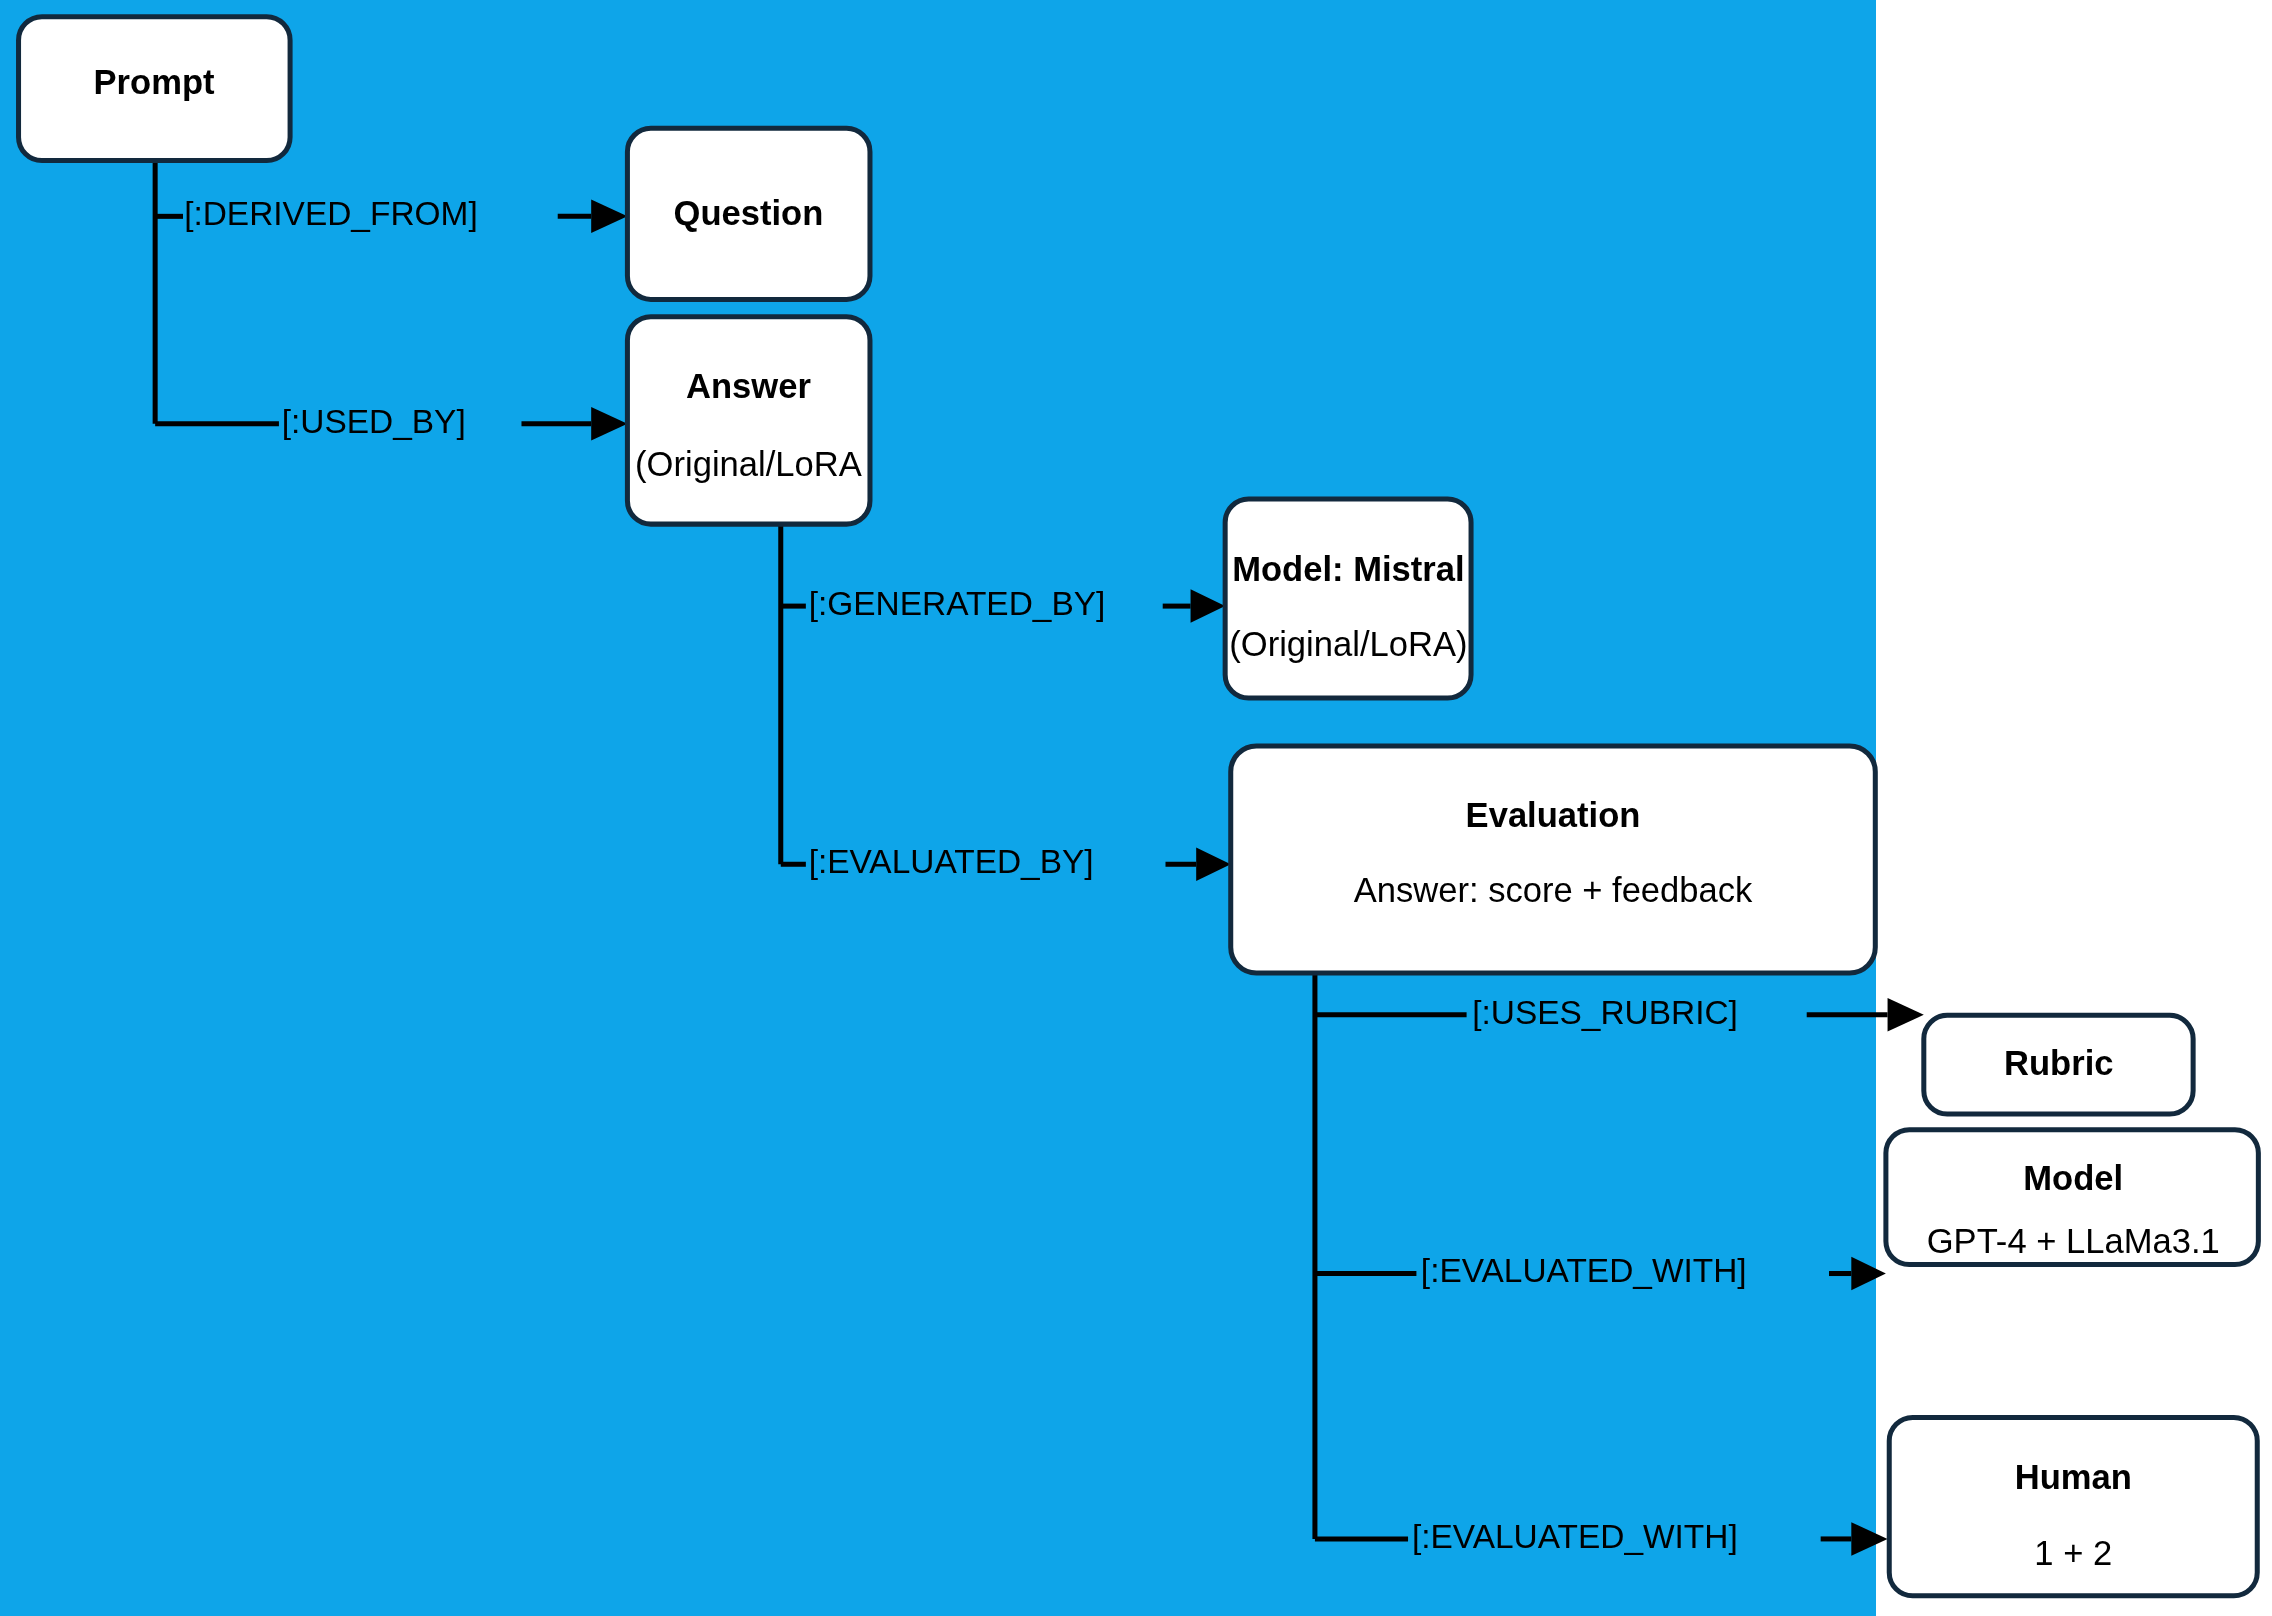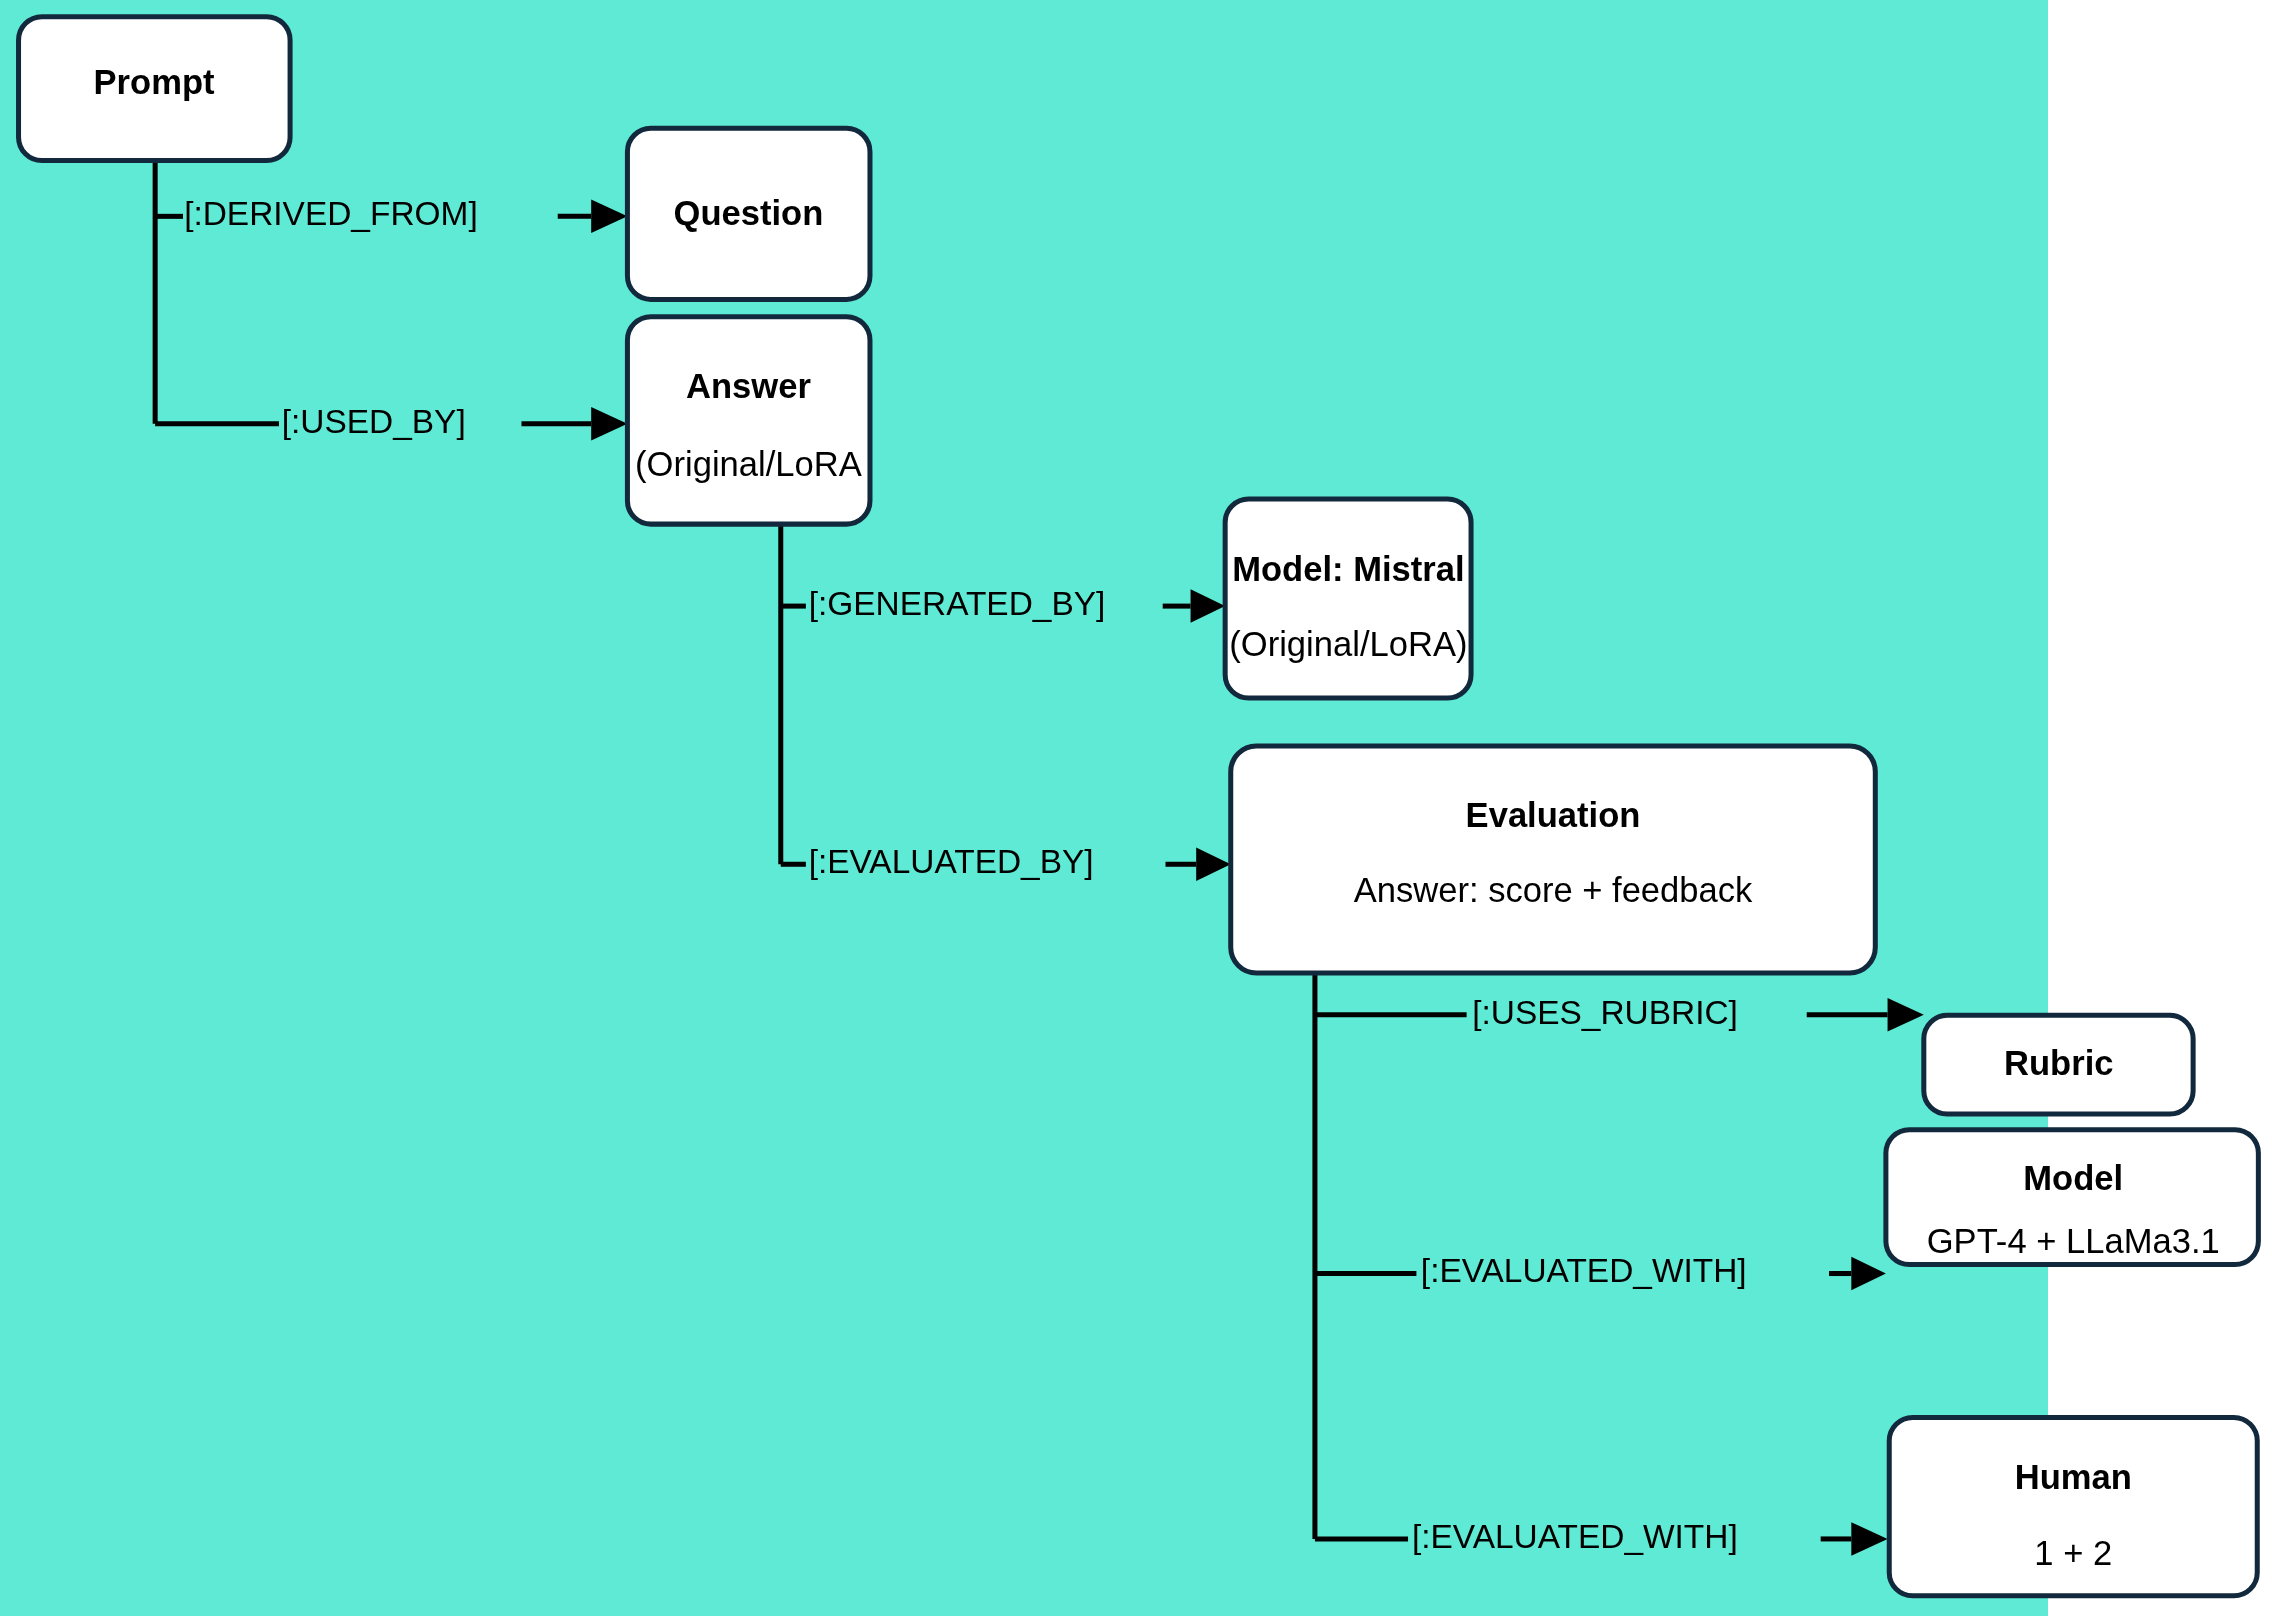--- a/index.html
+++ b/index.html
@@ -8,23 +8,23 @@
     background: #ffffff;
   }
   body {
     width: 2273px;
     height: 1617px;
     font-family: "Liberation Sans", sans-serif;
     overflow: hidden;
   }
   #diagram-root {
     position: relative;
-    width: 2048px;
+    width: 1876px;
     height: 1617px;
-    background: #5eead4;
+    background: #0ea5e9;
   }
   svg.canvas {
     position: absolute;
     top: 0;
     left: 0;
     width: 2273px;
     height: 1617px;
   }
   .node-rect {
     fill: #ffffff;

